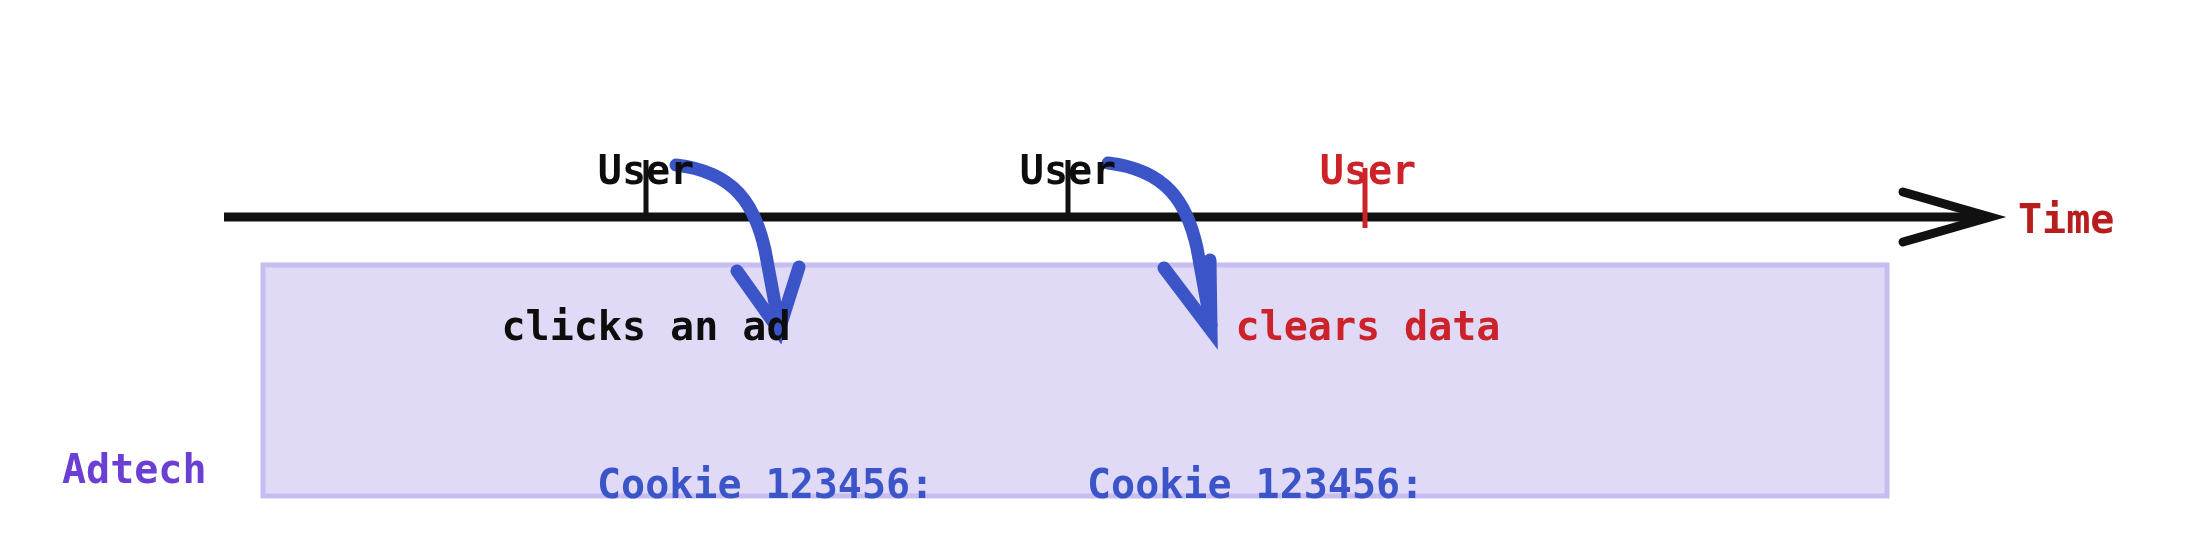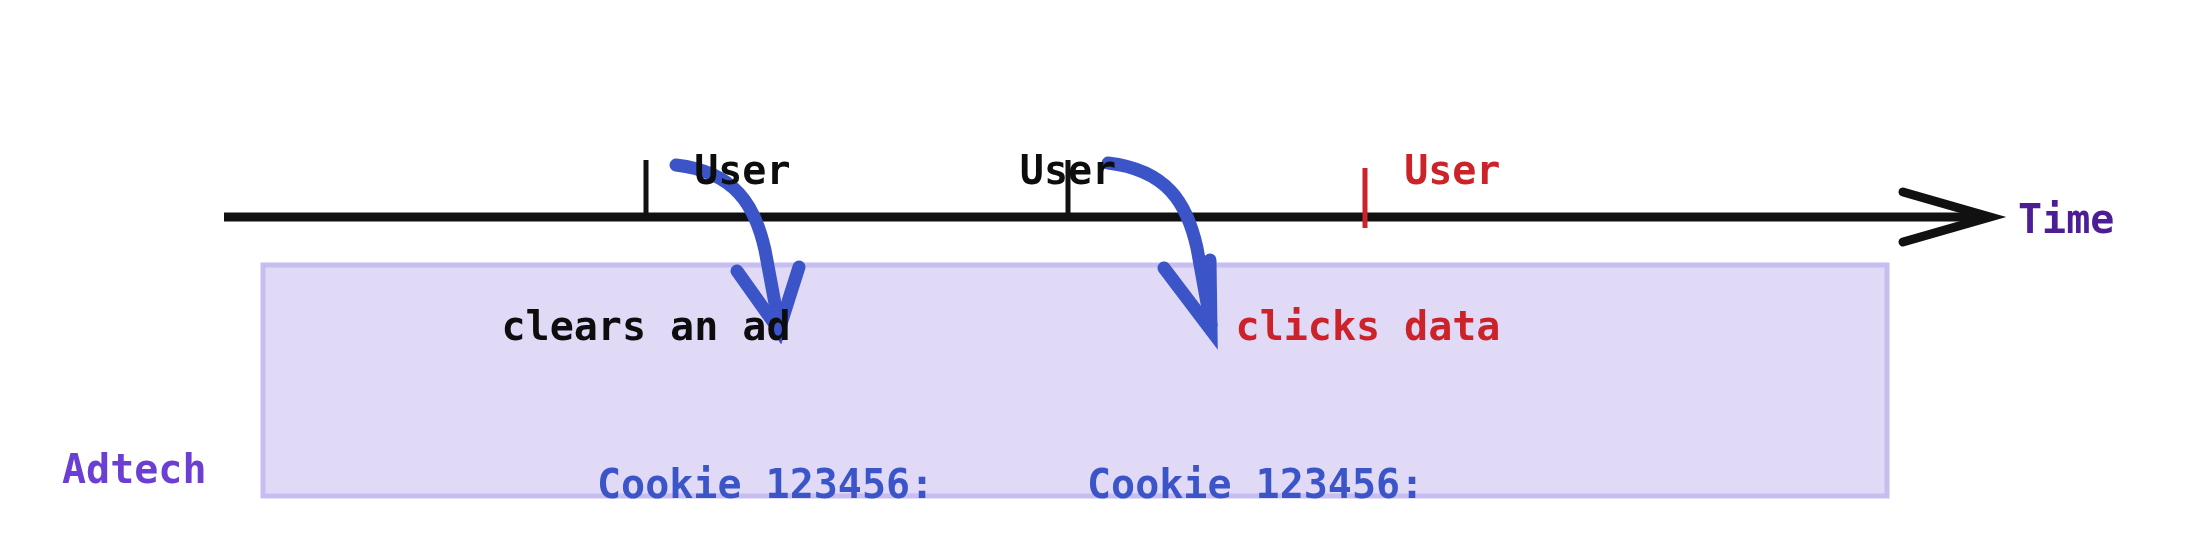--- a/index.html
+++ b/index.html
@@ -28,31 +28,31 @@
     position: absolute;
     font-family: "DejaVu Sans Mono", "Liberation Mono", monospace;
     white-space: pre;
     line-height: 1.30;
     letter-spacing: 0px;
   }
   
   .event-label {
     font-size: 40px;
     font-weight: 700;
-    text-align: right;
+    text-align: center;
     transform: translateX(-50%);
   }
   .event-label.black { color: #0d0d0d; }
   .event-label.red   { color: #cc2229; }
 
   
   #time-caption {
     font-size: 40px;
     font-weight: 700;
-    color: #4c1d95;
+    color: #b91c1c;
     left: 2018px;
     top: 193px;
   }
 
   
   #server-caption {
     font-size: 40px;
     font-weight: 700;
     color: #6b3fd4;
     left: 62px;
@@ -91,30 +91,30 @@
     </g>
 
     <g>
       <path d="M 1108,163 C 1167,170 1187,203 1197,248 L 1211,325" fill="none" stroke="#3b55c8" stroke-width="13" stroke-linecap="round"></path>
       <polyline points="1164,268 1211,330 1210,260" fill="none" stroke="#3b55c8" stroke-width="13" stroke-linecap="round" stroke-linejoin="miter"></polyline>
     </g>
   </svg>
 
   <div class="lbl event-label black" style="left:646px; top:40px;">
     <div>User</div>
-    <div>clears an ad</div>
+    <div>clicks an ad</div>
   </div>
 
   <div class="lbl event-label black" style="left:1068px; top:40px;">
     <div>User</div>
   </div>
 
   <div class="lbl event-label red" style="left:1368px; top:40px;">
     <div>User</div>
-    <div>clicks data</div>
+    <div>clears data</div>
   </div>
 
   <div class="lbl" id="time-caption">Time</div>
 
   <div class="lbl" id="server-caption">
     <div>Adtech</div>
     
   </div>
 
   <div class="lbl log-entry" style="left:597px; top:352px;">

